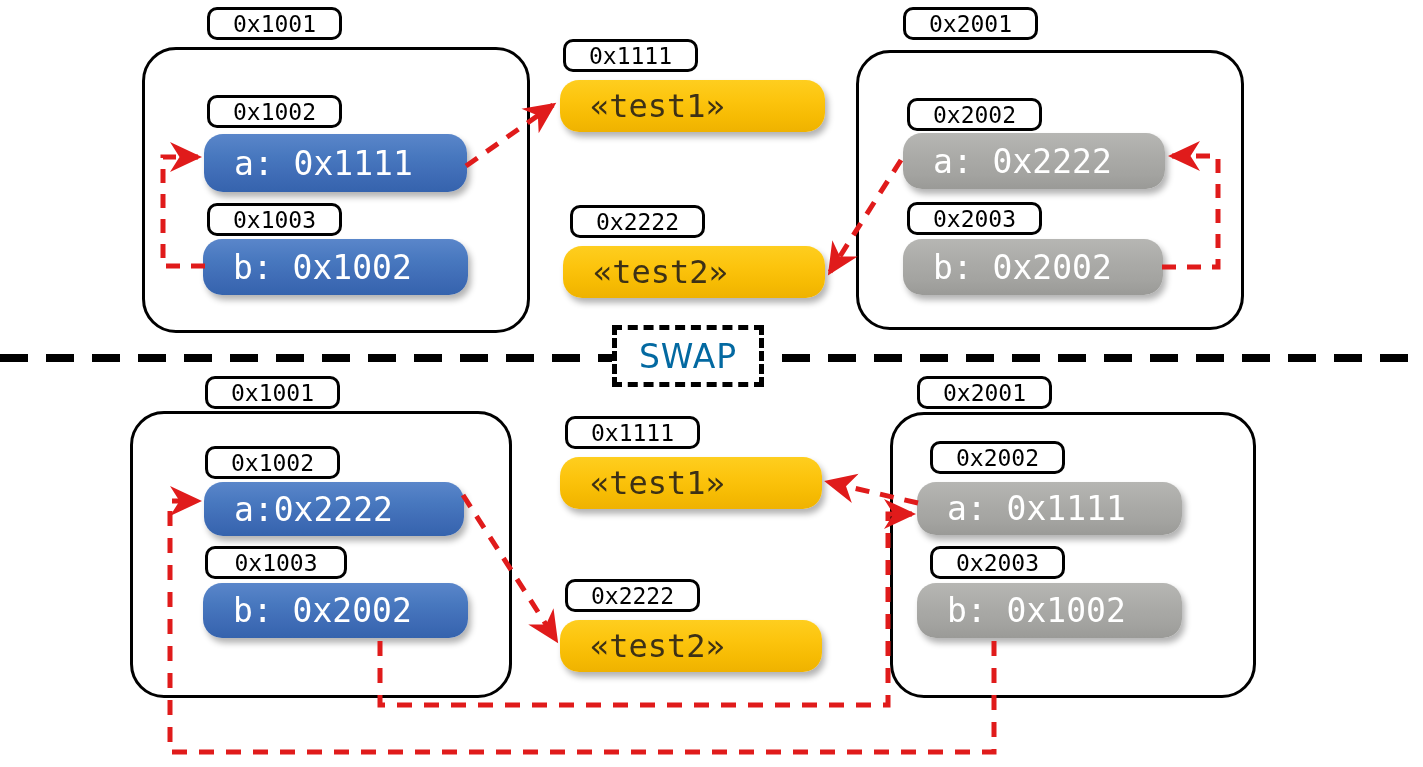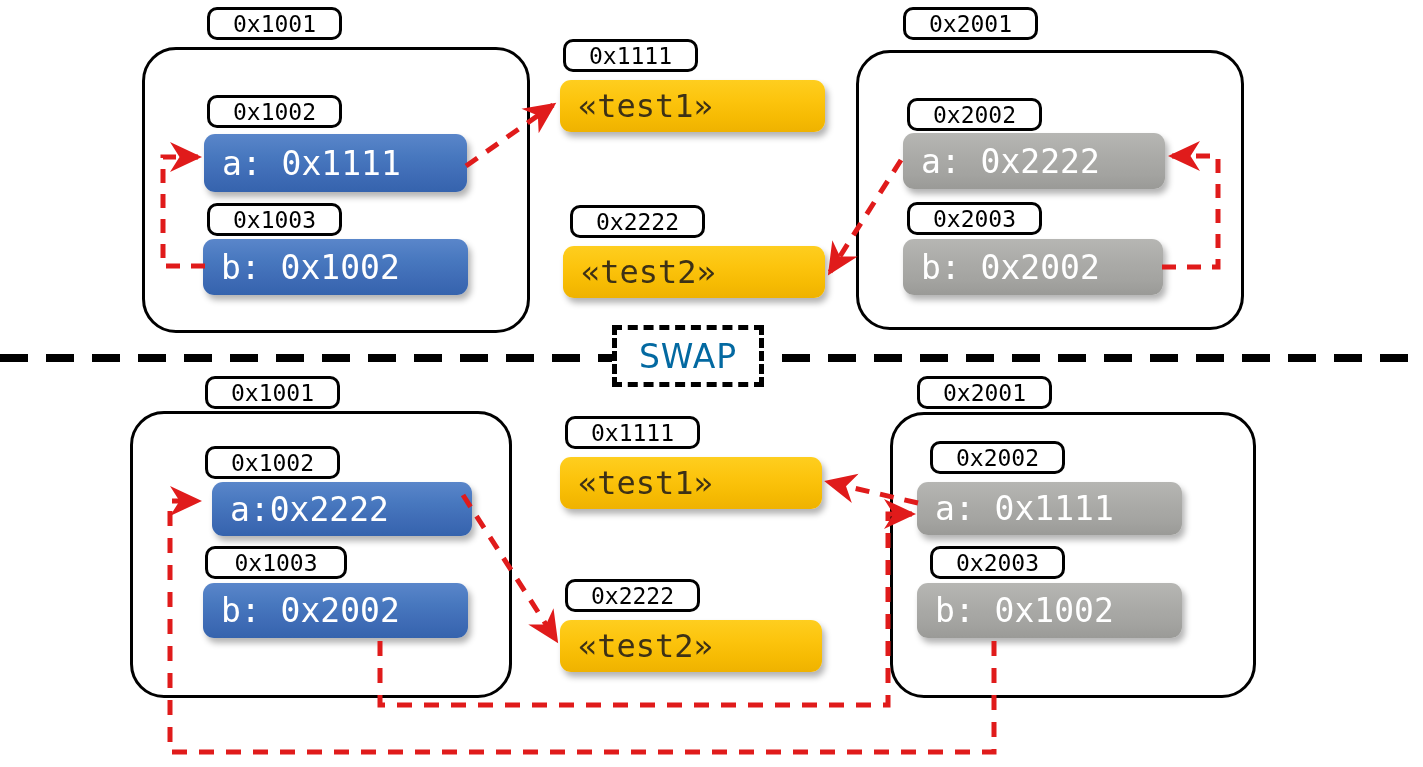--- a/index.html
+++ b/index.html
@@ -10,25 +10,25 @@
 
   
   .frame{position:absolute;border:3px solid #000;border-radius:34px;background:#fff;box-sizing:border-box;}
 
   
   .addr{position:absolute;background:#fff;border:3px solid #000;border-radius:10px;
         box-sizing:border-box;display:flex;align-items:center;justify-content:center;
         font-size:23px;color:#000;letter-spacing:0px;z-index:6;}
 
   
-  .cell{position:absolute;border-radius:11px;box-sizing:border-box;
+  .cell{position:absolute;border-radius:19px;box-sizing:border-box;
         display:flex;align-items:center;
         font-size:33px;color:#ffffff;z-index:5;
         box-shadow:3px 5px 6px rgba(0,0,0,.30);
-        padding-left:18px;white-space:pre;}
+        padding-left:30px;white-space:pre;}
   .cell.blue{background:linear-gradient(180deg,#5a86ca 0%,#4878bf 38%,#3f6cb6 70%,#3563ad 100%);}
   .cell.gray{background:linear-gradient(180deg,#b6b6b3 0%,#ababa8 40%,#a3a3a0 75%,#9a9a97 100%);}
   .cell.yellow{background:linear-gradient(180deg,#fece1f 0%,#fcc40d 40%,#f6bb03 72%,#efb200 100%);
                color:#3d3116;font-size:32px;}
 
   
   #divider{position:absolute;left:0;top:354px;width:1423px;height:8px;z-index:8;
            background:repeating-linear-gradient(90deg,#000 0 28px,transparent 28px 46px);}
   #swapbox{position:absolute;left:612px;top:325px;width:152px;height:62px;z-index:9;
            background:#fff;border:5px dashed #000;box-sizing:border-box;
@@ -72,21 +72,21 @@
 
   <div id="divider"></div>
   <div id="swapbox">
     <span id="swaplabel">SWAP</span>
   </div>
 
   <div class="frame" style="left:130px;top:411px;width:382px;height:287px;"></div>
   <div class="addr" style="left:205px;top:376px;width:135px;height:33px;">0x1001</div>
 
   <div class="addr" style="left:205px;top:446px;width:135px;height:33px;">0x1002</div>
-  <div class="cell blue" style="left:204px;top:482px;width:260px;height:54px;margin-left:8px;">a:0x2222</div>
+  <div class="cell blue" style="left:204px;top:482px;width:260px;height:54px;">a:0x2222</div>
 
   <div class="addr" style="left:205px;top:546px;width:142px;height:33px;">0x1003</div>
   <div class="cell blue" style="left:203px;top:583px;width:265px;height:55px;">b: 0x2002</div>
 
   <div class="addr" style="left:565px;top:416px;width:135px;height:33px;">0x1111</div>
   <div class="cell yellow" style="left:560px;top:457px;width:262px;height:52px;">«test1»</div>
 
   <div class="addr" style="left:565px;top:579px;width:135px;height:33px;">0x2222</div>
   <div class="cell yellow" style="left:560px;top:620px;width:262px;height:52px;">«test2»</div>
 

